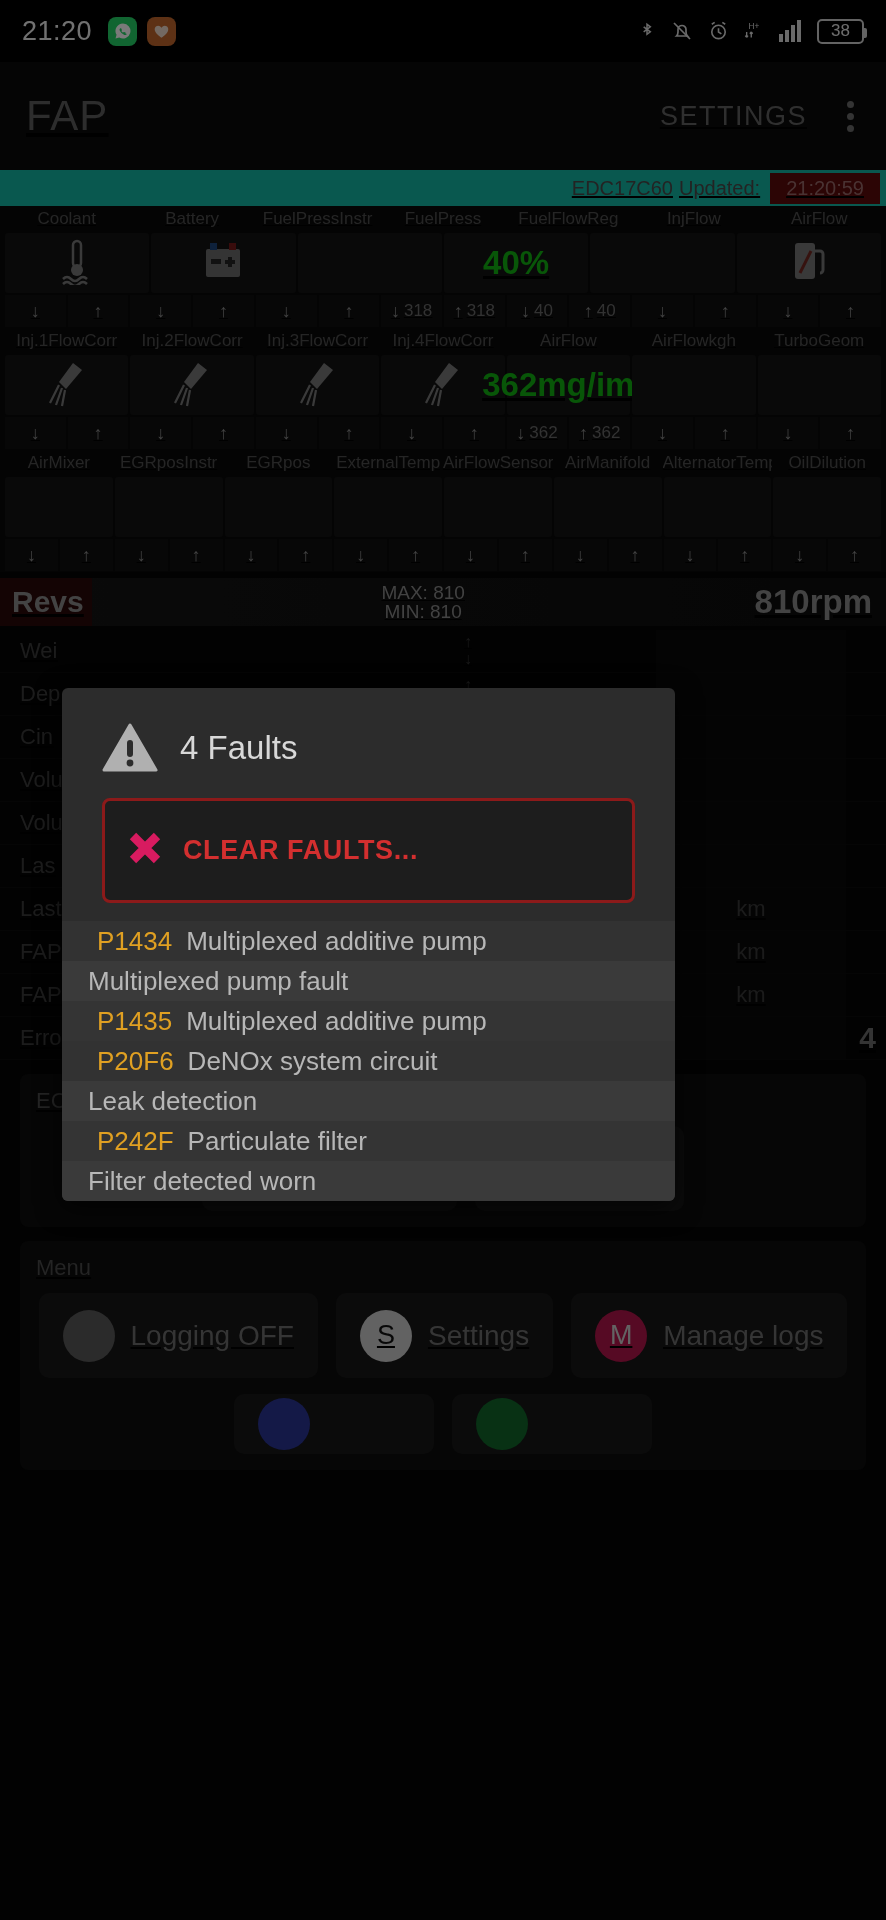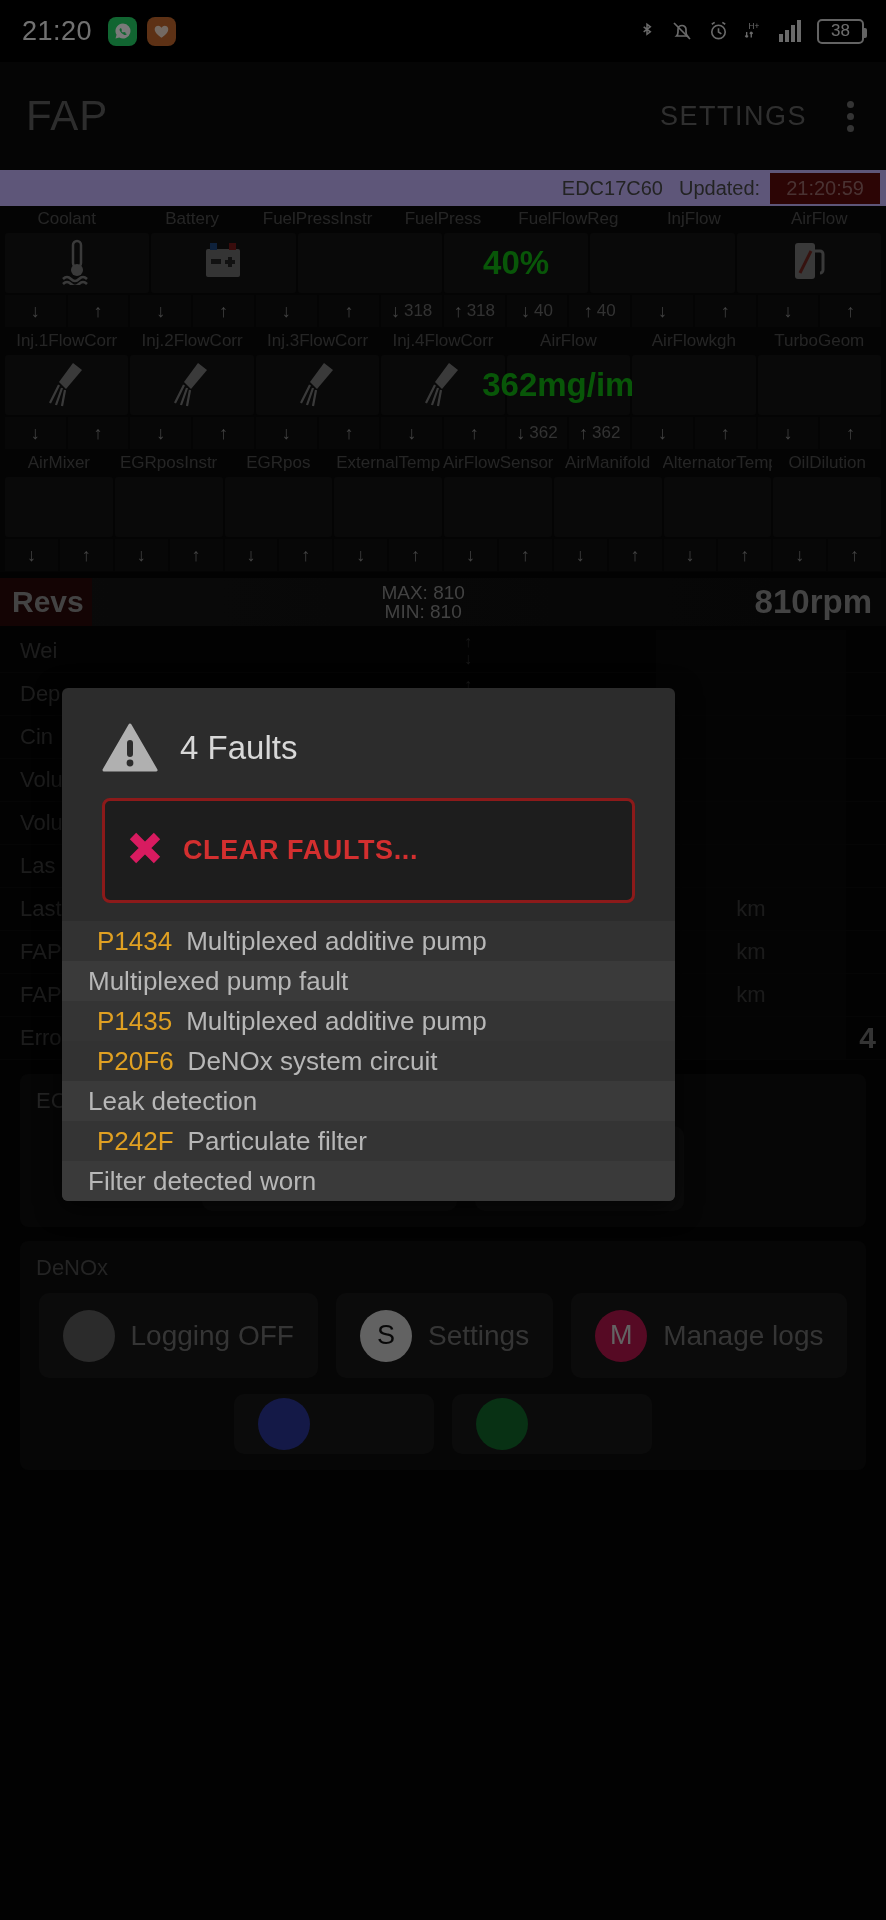--- a/index.html
+++ b/index.html
@@ -2,21 +2,21 @@
 <html><head>
 <meta charset="utf-8">
 <style>
   * { box-sizing: border-box; margin: 0; padding: 0; }
   html, body {
     width: 886px; height: 1920px;
     background: #000;
     font-family: "Liberation Sans", sans-serif;
     overflow: hidden;
   }
-  .screen { position: relative; width: 886px; height: 1920px; background: #050505; }
+  .screen { position: relative; width: 886px; height: 1920px; background: #050505; text-decoration: underline; }
 
   
   .statusbar {
     height: 62px; display: flex; align-items: center;
     padding: 0 22px; background: #000; color: #e8e8e8;
   }
   .sb-time { font-size: 27px; letter-spacing: .5px; color: #ededed; }
   .sb-left-icons { display: flex; align-items: center; gap: 10px; margin-left: 16px; }
   .sb-app-ico { width: 29px; height: 29px; border-radius: 8px; display:flex; align-items:center; justify-content:center; }
   .ico-wa { background: #25D366; }
@@ -38,21 +38,21 @@
   }
   .app-title { font-size: 42px; color: #5f5f5f; letter-spacing: 1px; }
   .ab-spacer { flex: 1; }
   .ab-settings { font-size: 27px; color: #636363; letter-spacing: 1.5px; margin-right: 34px; }
   .ab-overflow { display: flex; flex-direction: column; gap: 5px; padding: 6px; }
   .ab-overflow i { width: 7px; height: 7px; border-radius: 50%; background: #6e6e6e; display:block; }
 
   
   .ecuinfo {
     height: 36px; display: flex; align-items: center; justify-content: flex-end;
-    padding-right: 6px; gap: 16px; background: #c4b5fd;
+    padding-right: 6px; gap: 6px; background: #14b8a6;
   }
   .ecu-name { font-size: 20px; color: #4a4a4a; }
   .upd-wrap { display: flex; align-items: center; gap: 10px; }
   .upd-label { font-size: 20px; color: #4a4a4a; }
   .upd-time { font-size: 20px; color: #9a6a6a; background: #5c0b0b; padding: 4px 16px; }
 
   
   .grid-block { background: #0a0a0a; padding: 0 4px; }
   .grid-row { display: flex; }
   .cell { flex: 1 1 0; min-width: 0; }
@@ -700,21 +700,21 @@
           <span class="chip-lbl">GEARBOX</span>
         </div>
         <div class="chip narrow">
           <span class="chip-av" style="background: rgb(12, 97, 88);">S</span>
           <span class="chip-lbl">STEER</span>
         </div>
       </div>
   </div>
 
   <div class="card">
-    <div class="card-title">DeNOx</div>
+    <div class="card-title">Menu</div>
     <div class="chip-row" id="menu-chips">
         <div class="chip">
           <span class="chip-av" style="background: rgb(90, 90, 90);"></span>
           <span class="chip-lbl">Logging OFF</span>
         </div>
         <div class="chip">
           <span class="chip-av" style="background: rgb(204, 204, 204); color: rgb(17, 17, 17);">S</span>
           <span class="chip-lbl">Settings</span>
         </div>
         <div class="chip">

